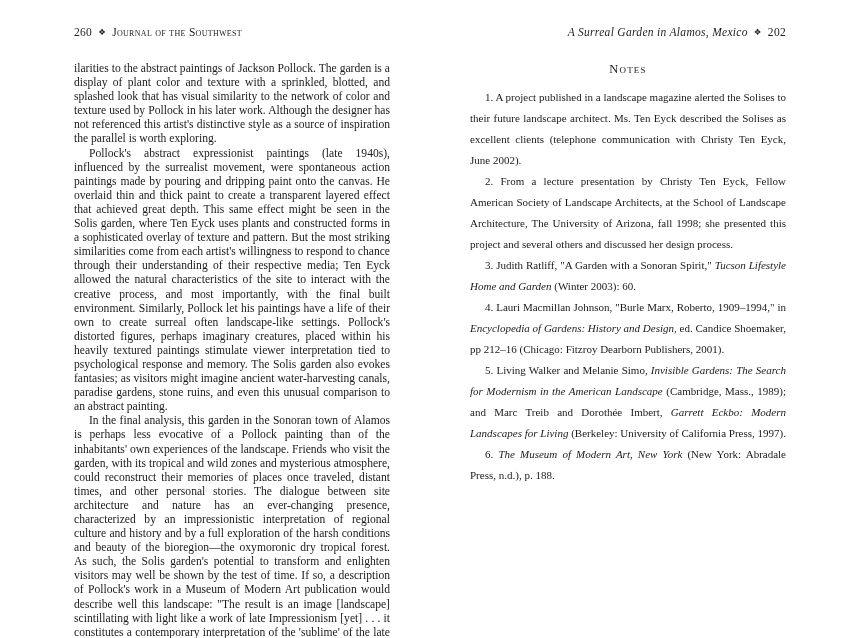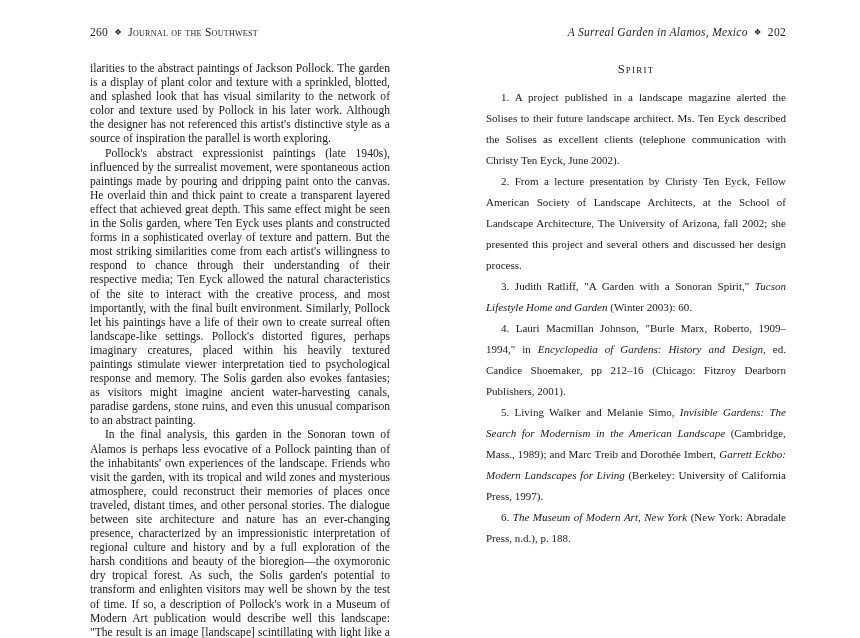--- a/index.html
+++ b/index.html
@@ -22,21 +22,20 @@
   }
   .spread {
     display: flex;
     width: 100%;
     height: 100%;
     box-sizing: border-box;
   }
   .page-half {
     box-sizing: border-box;
     position: relative;
-    margin-left: 16px;
   }
   .left-half {
     width: 430px;
     padding: 26px 40px 30px 74px;
   }
   .right-half {
     width: 430px;
     padding: 26px 74px 30px 40px;
   }
   .running-head {
@@ -132,24 +131,24 @@
         <p class="indent">In the final analysis, this garden in the Sonoran town of Alamos is perhaps less evocative of a Pollock painting than of the inhabitants' own experiences of the landscape. Friends who visit the garden, with its tropical and wild zones and mysterious atmosphere, could reconstruct their memories of places once traveled, distant times, and other personal stories. The dialogue between site architecture and nature has an ever-changing presence, characterized by an impressionistic interpretation of regional culture and history and by a full exploration of the harsh conditions and beauty of the bioregion—the oxymoronic dry tropical forest. As such, the Solis garden's potential to transform and enlighten visitors may well be shown by the test of time. If so, a description of Pollock's work in a Museum of Modern Art publication would describe well this landscape: "The result is an image [landscape] scintillating with light like a work of late Impressionism [yet] . . . it constitutes a contemporary interpretation of the 'sublime' of the late eighteenth and early nineteenth centuries."6 ❖</p>
       </div>
     </div>
 
     <div class="page-half right-half">
       <div class="running-head right">
         <span class="rh-title italic">A Surreal Garden in Alamos, Mexico</span>
         <span class="rh-sep">❖</span>
         <span class="folio">202</span>
       </div>
-      <div class="notes-title">Spirit</div>
+      <div class="notes-title">Notes</div>
       <div class="notes-list" id="notes-list">
           <p class="note"><span>1.</span><span> A project published in a landscape magazine alerted the Solises to their future landscape architect. Ms. Ten Eyck described the Solises as excellent clients (telephone communication with Christy Ten Eyck, June 2002).</span></p>
-          <p class="note"><span>2.</span><span> From a lecture presentation by Christy Ten Eyck, Fellow American Society of Landscape Architects, at the School of Landscape Architecture, The University of Arizona, fall 2002; she presented this project and several others and discussed her design process.</span></p>
+          <p class="note"><span>2.</span><span> From a lecture presentation by Christy Ten Eyck, Fellow American Society of Landscape Architects, at the School of Landscape Architecture, The University of Arizona, fall 1998; she presented this project and several others and discussed her design process.</span></p>
           <p class="note"><span>3.</span><span> Judith Ratliff, "A Garden with a Sonoran Spirit," </span><i>Tucson Lifestyle Home and Garden</i><span> (Winter 2003): 60.</span></p>
           <p class="note"><span>4.</span><span> Lauri Macmillan Johnson, "Burle Marx, Roberto, 1909–1994," in </span><i>Encyclopedia of Gardens: History and Design</i><span>, ed. Candice Shoemaker, pp 212–16 (Chicago: Fitzroy Dearborn Publishers, 2001).</span></p>
           <p class="note"><span>5.</span><span> Living Walker and Melanie Simo, </span><i>Invisible Gardens: The Search for Modernism in the American Landscape</i><span> (Cambridge, Mass., 1989); and Marc Treib and Dorothée Imbert, </span><i>Garrett Eckbo: Modern Landscapes for Living</i><span> (Berkeley: University of California Press, 1997).</span></p>
           <p class="note"><span>6.</span><span> </span><i>The Museum of Modern Art, New York</i><span> (New York: Abradale Press, n.d.), p. 188.</span></p>
         </div>
     </div>
 
   </div>
 </div>
 

